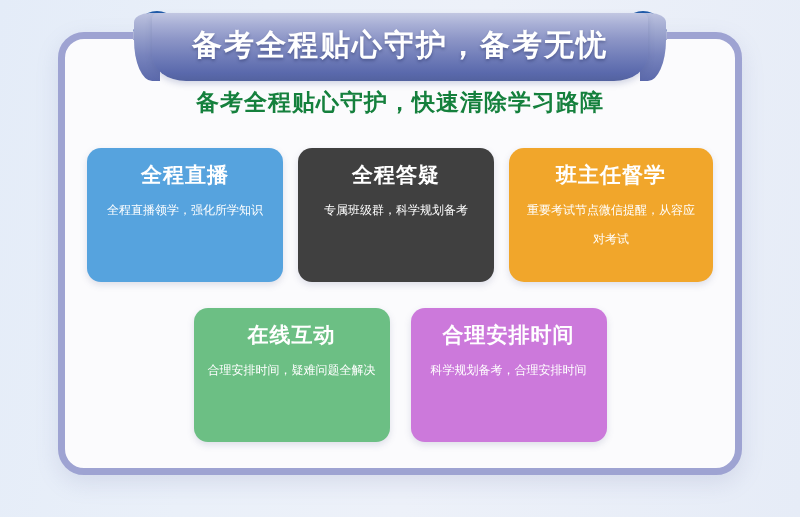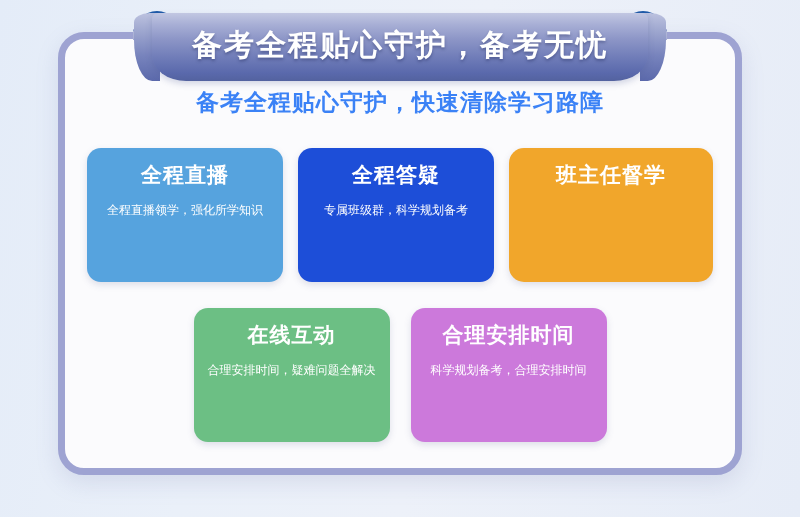--- a/index.html
+++ b/index.html
@@ -183,36 +183,37 @@
   </div>
 
   <div class="curl" id="curl-left"></div>
   <div class="curl" id="curl-right"></div>
 
   <div id="banner">
     <div id="banner-title">备考全程贴心守护，备考无忧</div>
   </div>
 </div>
 
-<div id="subtitle" style="color: #3b82f6;">备考全程贴心守护，快速清除学习路障</div>
+<div id="subtitle" style="color: #15803d;">备考全程贴心守护，快速清除学习路障</div>
 
 <div class="card-row" id="card-row-top">
 
   <div class="card" style="background: rgb(86, 163, 222);">
     <div class="card-title">全程直播</div>
     <div class="card-desc">全程直播领学，强化所学知识</div>
   </div>
 
-  <div class="card" style="background: #1d4ed8;">
+  <div class="card" style="background: #404040;">
     <div class="card-title">全程答疑</div>
     <div class="card-desc">专属班级群，科学规划备考</div>
   </div>
 
   <div class="card card-wide" style="background: rgb(241, 166, 43);">
     <div class="card-title">班主任督学</div>
+    <div class="card-desc">重要考试节点微信提醒，从容应对考试</div>
   </div>
 
 </div>
 
 <div class="card-row" id="card-row-bottom">
 
   <div class="card" style="background: rgb(108, 191, 132);">
     <div class="card-title">在线互动</div>
     <div class="card-desc">合理安排时间，疑难问题全解决</div>
   </div>

